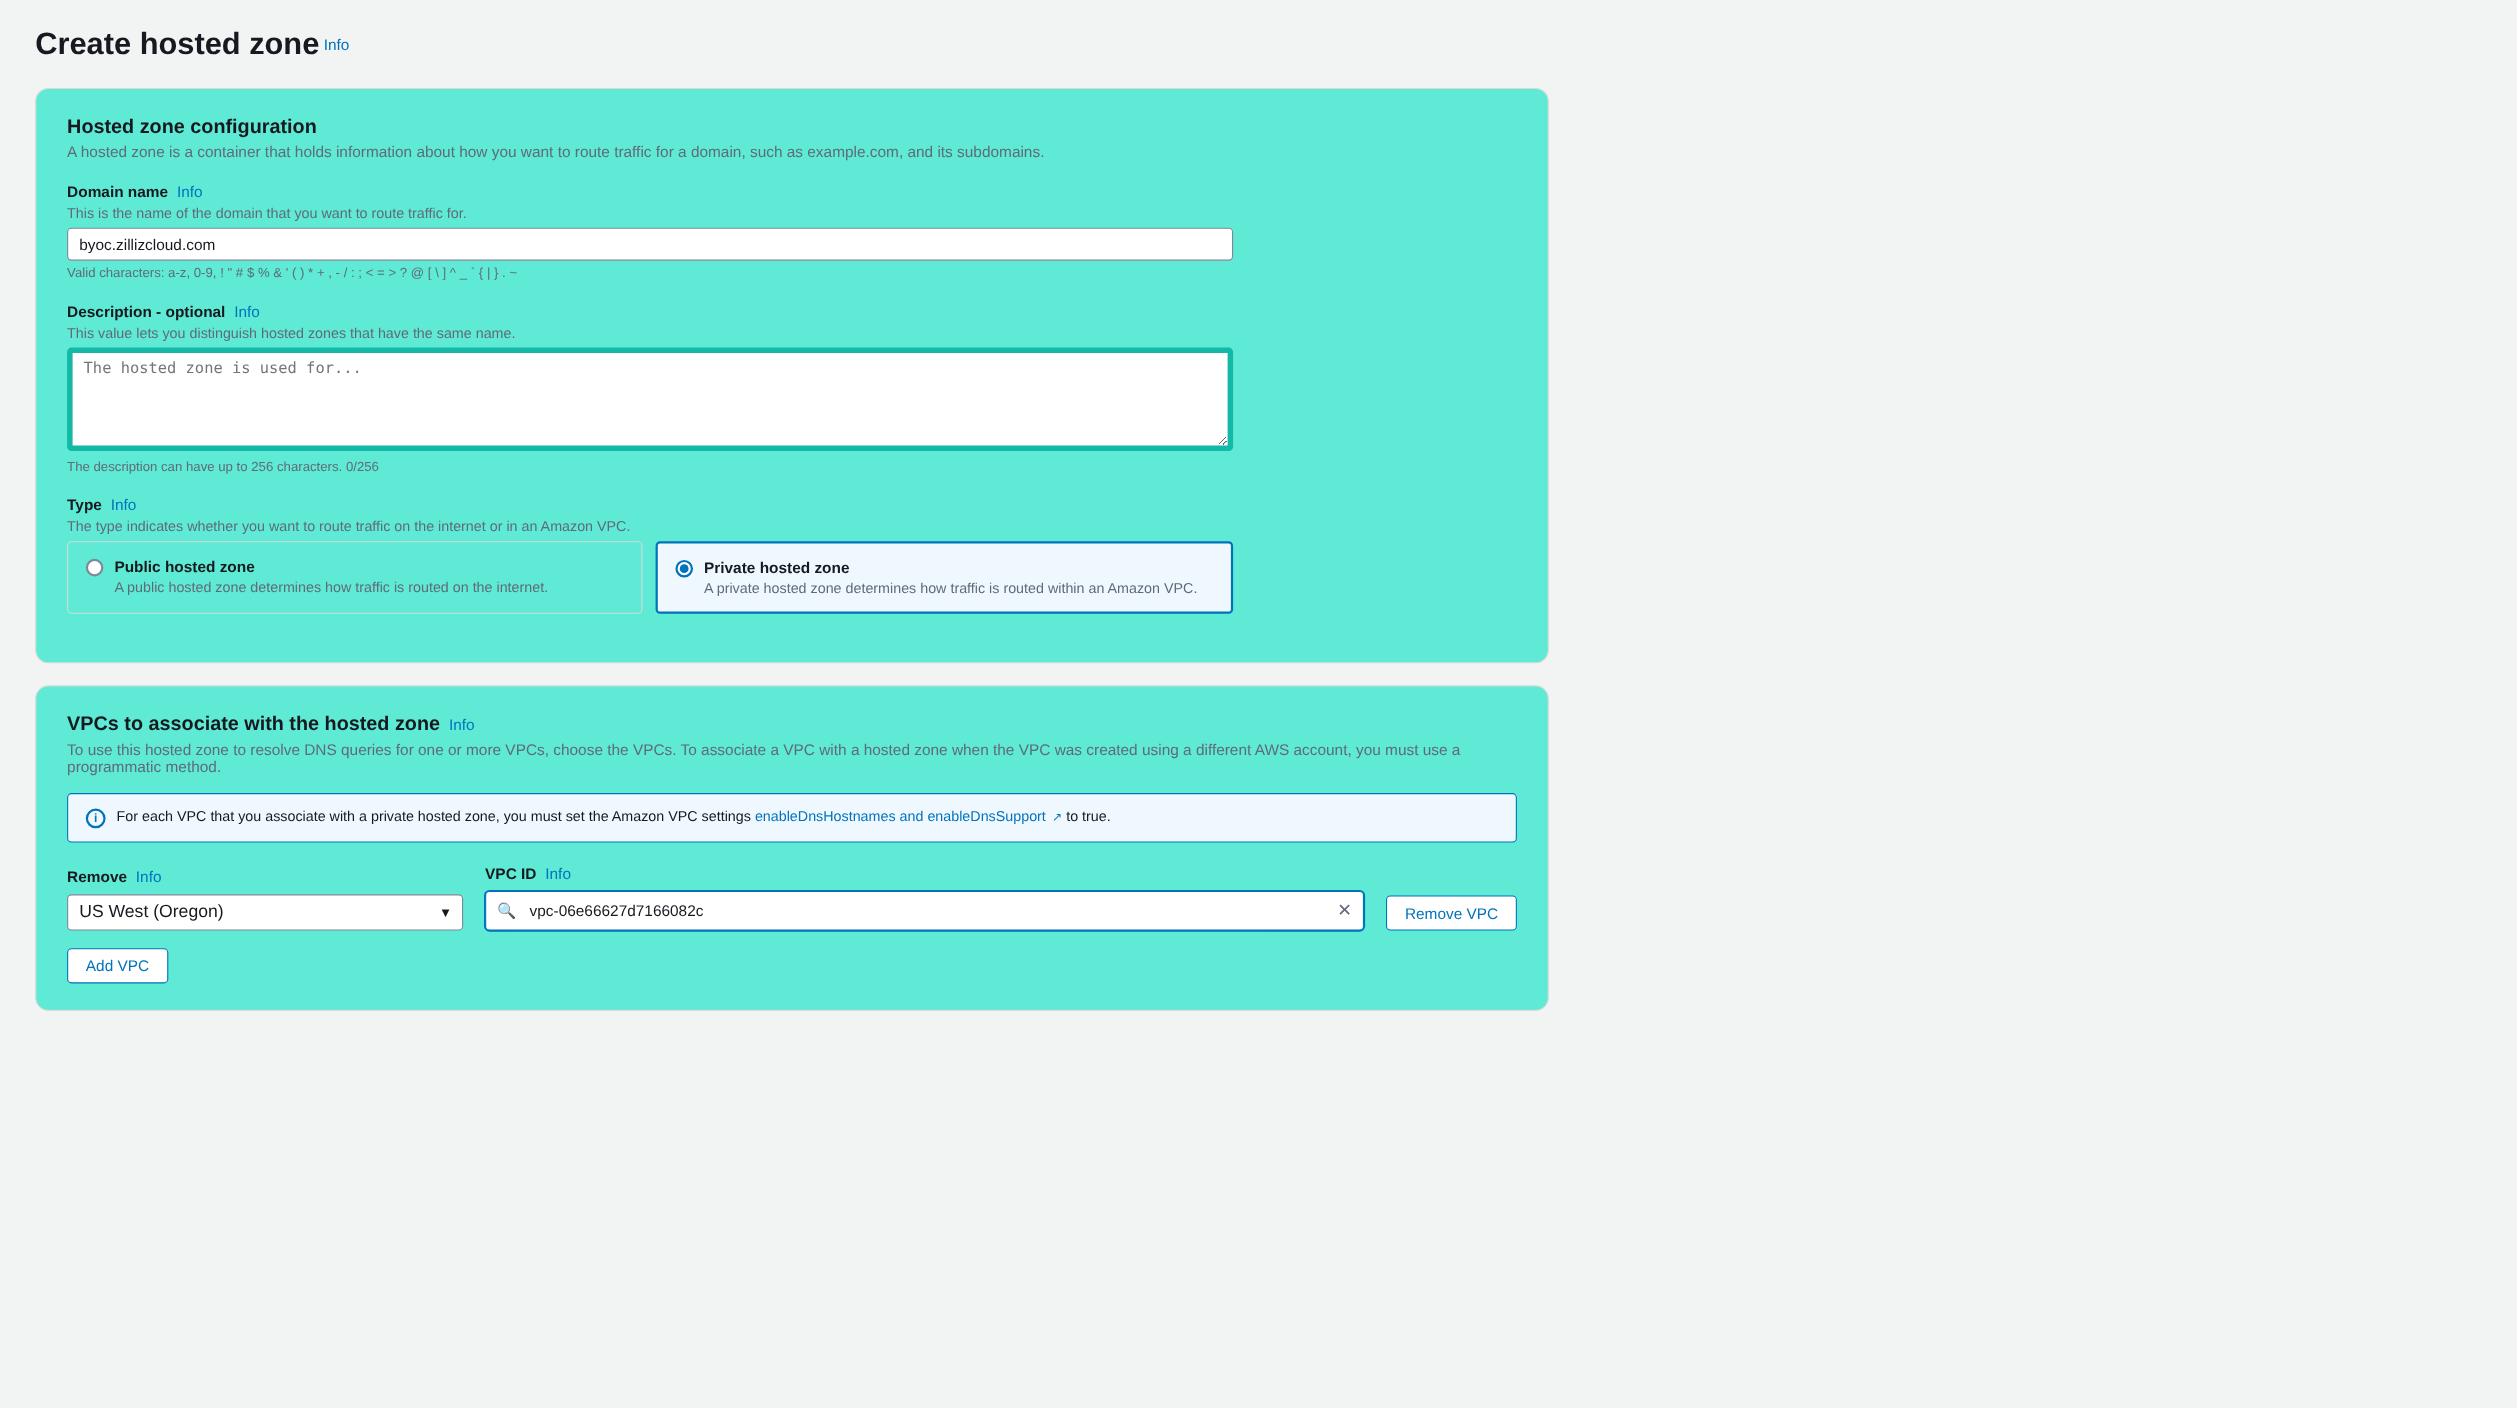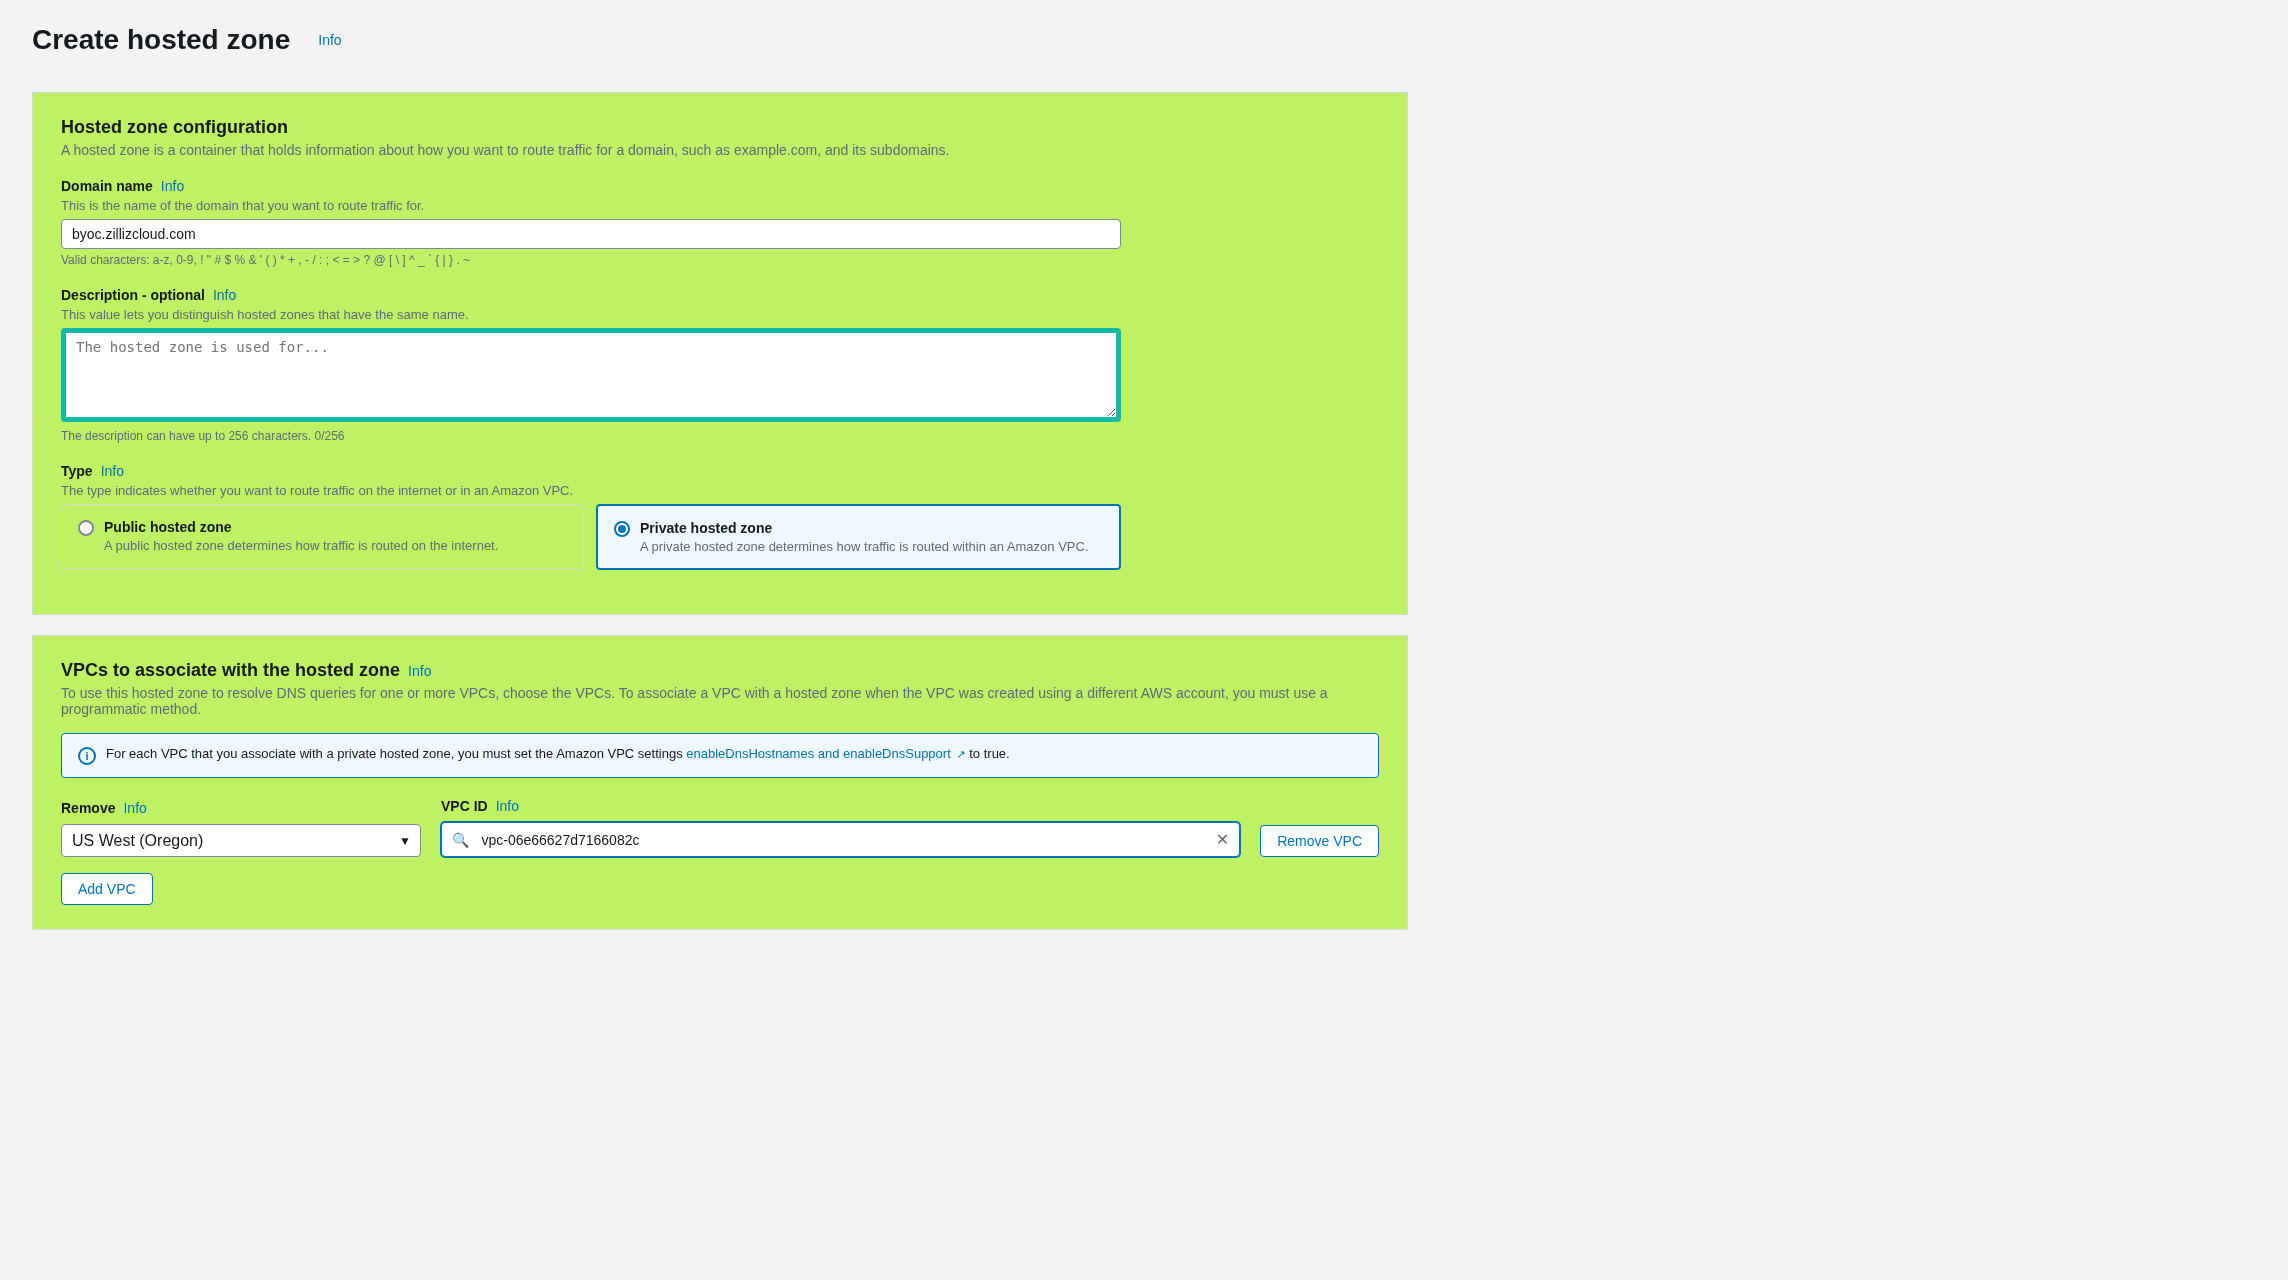--- a/index.html
+++ b/index.html
@@ -10,39 +10,39 @@
       background: #f2f3f3;
       min-height: 1280px;
     }
     .page-container {
       padding: 24px 32px;
       max-width: 1440px;
     }
     .page-header {
       display: flex;
       align-items: center;
-      gap: 28px;
-      margin-bottom: 36px;
+      gap: 4px;
+      margin-bottom: 24px;
     }
     .page-title {
       font-size: 28px;
       font-weight: 700;
       color: #16191f;
     }
     .info-link {
       color: #0073bb;
       font-size: 14px;
       text-decoration: none;
       cursor: pointer;
     }
 
     .card {
-      background: #bef264;
+      background: #5eead4;
       border: 1px solid #d5dbdb;
-      border-radius: 0;
+      border-radius: 12px;
       padding: 24px 28px;
       margin-bottom: 20px;
     }
     .section-title {
       font-size: 18px;
       font-weight: 700;
       color: #16191f;
       margin-bottom: 4px;
     }
     .section-subtitle {

